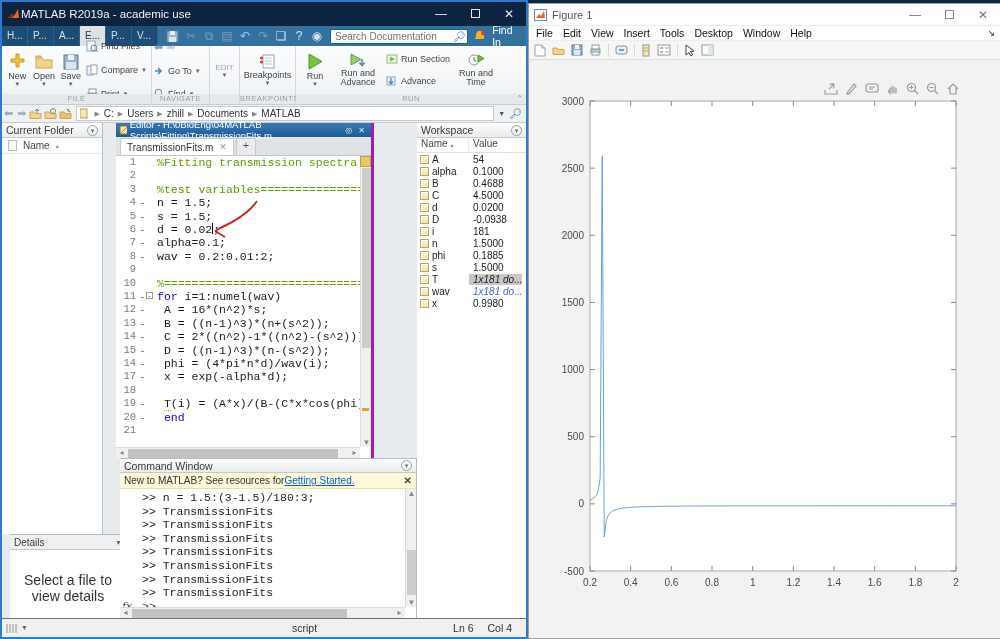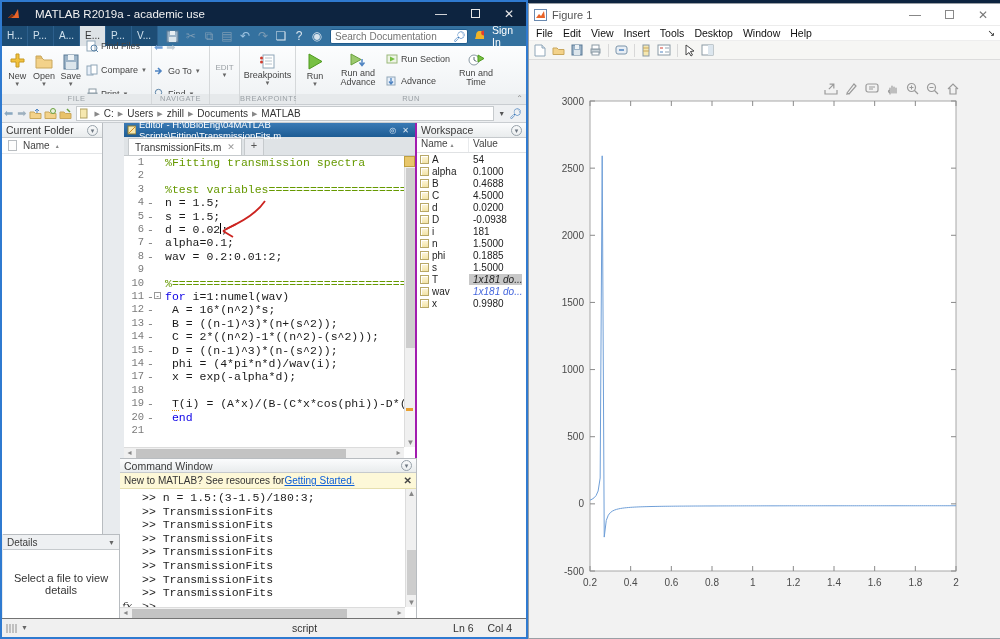--- a/index.html
+++ b/index.html
@@ -4,21 +4,21 @@
 <style>
   * { margin:0; padding:0; box-sizing:border-box; }
   html,body { width:1000px; height:639px; overflow:hidden; background:#0d2440;
               font-family:"Liberation Sans", sans-serif; }
 
   
   #mw { position:absolute; left:0; top:0; width:528px; height:639px;
         border:2px solid #2f7ad0; background:#e8ebee; }
   #mw-titlebar { position:absolute; left:0; top:0; width:524px; height:24px;
         background:#0d2440; color:#fff; display:flex; align-items:center; }
-  #mw-title { font-size:11.5px; margin-left:15px; color:#f2f2f2; }
+  #mw-title { font-size:11.5px; margin-left:1px; color:#f2f2f2; }
   .winctl { display:flex; margin-left:auto; }
   .winctl span { width:34px; text-align:center; font-size:12px; color:#e8e8e8; line-height:24px; }
   .maxbox { display:inline-block; }
   .maxbox i { display:inline-block; width:9px; height:9px; border:1px solid #e8e8e8; margin-top:7px; }
 
   #tabstrip { position:absolute; left:0; top:24px; width:524px; height:20px;
         background:#34719f; display:flex; align-items:center; }
   .rtab { width:26px; height:20px; line-height:20px; text-align:left; padding-left:5px;
         font-size:10px; color:#cfe0ec; background:#1d4d75; border-right:1px solid #2c5f8c; }
   .rtab.active { background:#dde2e6; color:#333; }
@@ -61,28 +61,28 @@
         display:flex; align-items:center; font-size:10.5px; color:#3a3a3a; padding:0 4px; }
   .phead .gear { margin-left:auto; width:11px; height:11px; border:1px solid #98a2aa; border-radius:50%;
         font-size:7px; color:#6c7680; text-align:center; line-height:10px; }
 
   
   #cf { position:absolute; left:0; top:121px; width:101px; height:411px; background:#fff;
         border-right:1px solid #b8bcc0; }
   #cf-colhead { height:16px; border-bottom:1px solid #e4e6e8; display:flex; align-items:center;
         font-size:10px; color:#444; padding-left:6px; gap:6px; }
   .fileicon { display:inline-block; width:9px; height:11px; background:#fdfdfd; border:1px solid #b9bdc1; }
-  #details { position:absolute; left:1px; top:532px; width:117px; height:84px; background:#fff;
+  #details { position:absolute; left:8px; top:532px; width:117px; height:84px; background:#fff;
         border-right:1px solid #b8bcc0; border-top:1px solid #b8bcc0; }
   #details .phead { font-size:10px; }
-  #details-msg { font-size:11px; color:#333; text-align:center; margin-top:22px; padding:0 4px; }
-
-  
-  #editor { position:absolute; left:122px; top:121px; width:297px; height:335px; background:#fff;
-        border-right:6px solid #a21caf; }
+  #details-msg { font-size:14px; color:#333; text-align:center; margin-top:22px; padding:0 4px; }
+
+  
+  #editor { position:absolute; left:114px; top:121px; width:258px; height:335px; background:#fff;
+        border-right:3px solid #a21caf; }
   #editor-head { height:14px; background:linear-gradient(#3a7ab5,#1d5c94); color:#fff;
         display:flex; align-items:center; font-size:9.5px; padding:0 3px; }
   #editor-head .hicon { margin-left:auto; font-size:8px; color:#dce8f2; padding:0 3px; }
   #ed-tabrow { height:19px; background:#dfe3e6; border-bottom:1px solid #c6cacd; display:flex; align-items:flex-end; }
   #ed-tab { height:17px; background:#fff; border:1px solid #c6cacd; border-bottom:none;
         font-size:10px; color:#333; display:flex; align-items:center; padding:0 6px; gap:6px; margin-left:4px; }
   #ed-tab .x { color:#999; font-size:9px; }
   #ed-newtab { height:17px; width:20px; border:1px solid #c6cacd; border-bottom:none; background:#e9ebee;
         text-align:center; font-size:11px; color:#555; margin-left:2px; }
   #code { position:absolute; left:0; top:33px; right:11px; bottom:11px; overflow:hidden;
@@ -200,21 +200,21 @@
       <span class="qi">❏</span>
       <span class="qi">?</span>
       <span class="qi">◉</span>
     </div>
     <input id="searchbox" readonly="" placeholder="Search Documentation" style="">
     <span id="search-mag">🔎︎</span>
     <svg id="bell" width="12" height="13">
       <path d="M6 1 C3 1 2 3 2 6 L1 9 L11 9 L10 6 C10 3 9 1 6 1 Z" fill="#f0b428"></path>
       <circle cx="9.5" cy="3" r="2.4" fill="#e23c2e"></circle>
     </svg>
-    <span id="signin">Sign In</span>
+    <span id="signin">Find In</span>
   </div>
 
   <div id="ribbon">
     <div class="grp" style="width:150px">
       <div class="grp-body">
         <div class="bigbtn">
           <svg width="17" height="17">
               <path d="M7 1 h3 v5 h5 v3 h-5 v5 h-3 v-5 h-5 v-3 h5 z" fill="#f2c23e" stroke="#c79a22"></path>
             </svg>
           <span>New</span>

